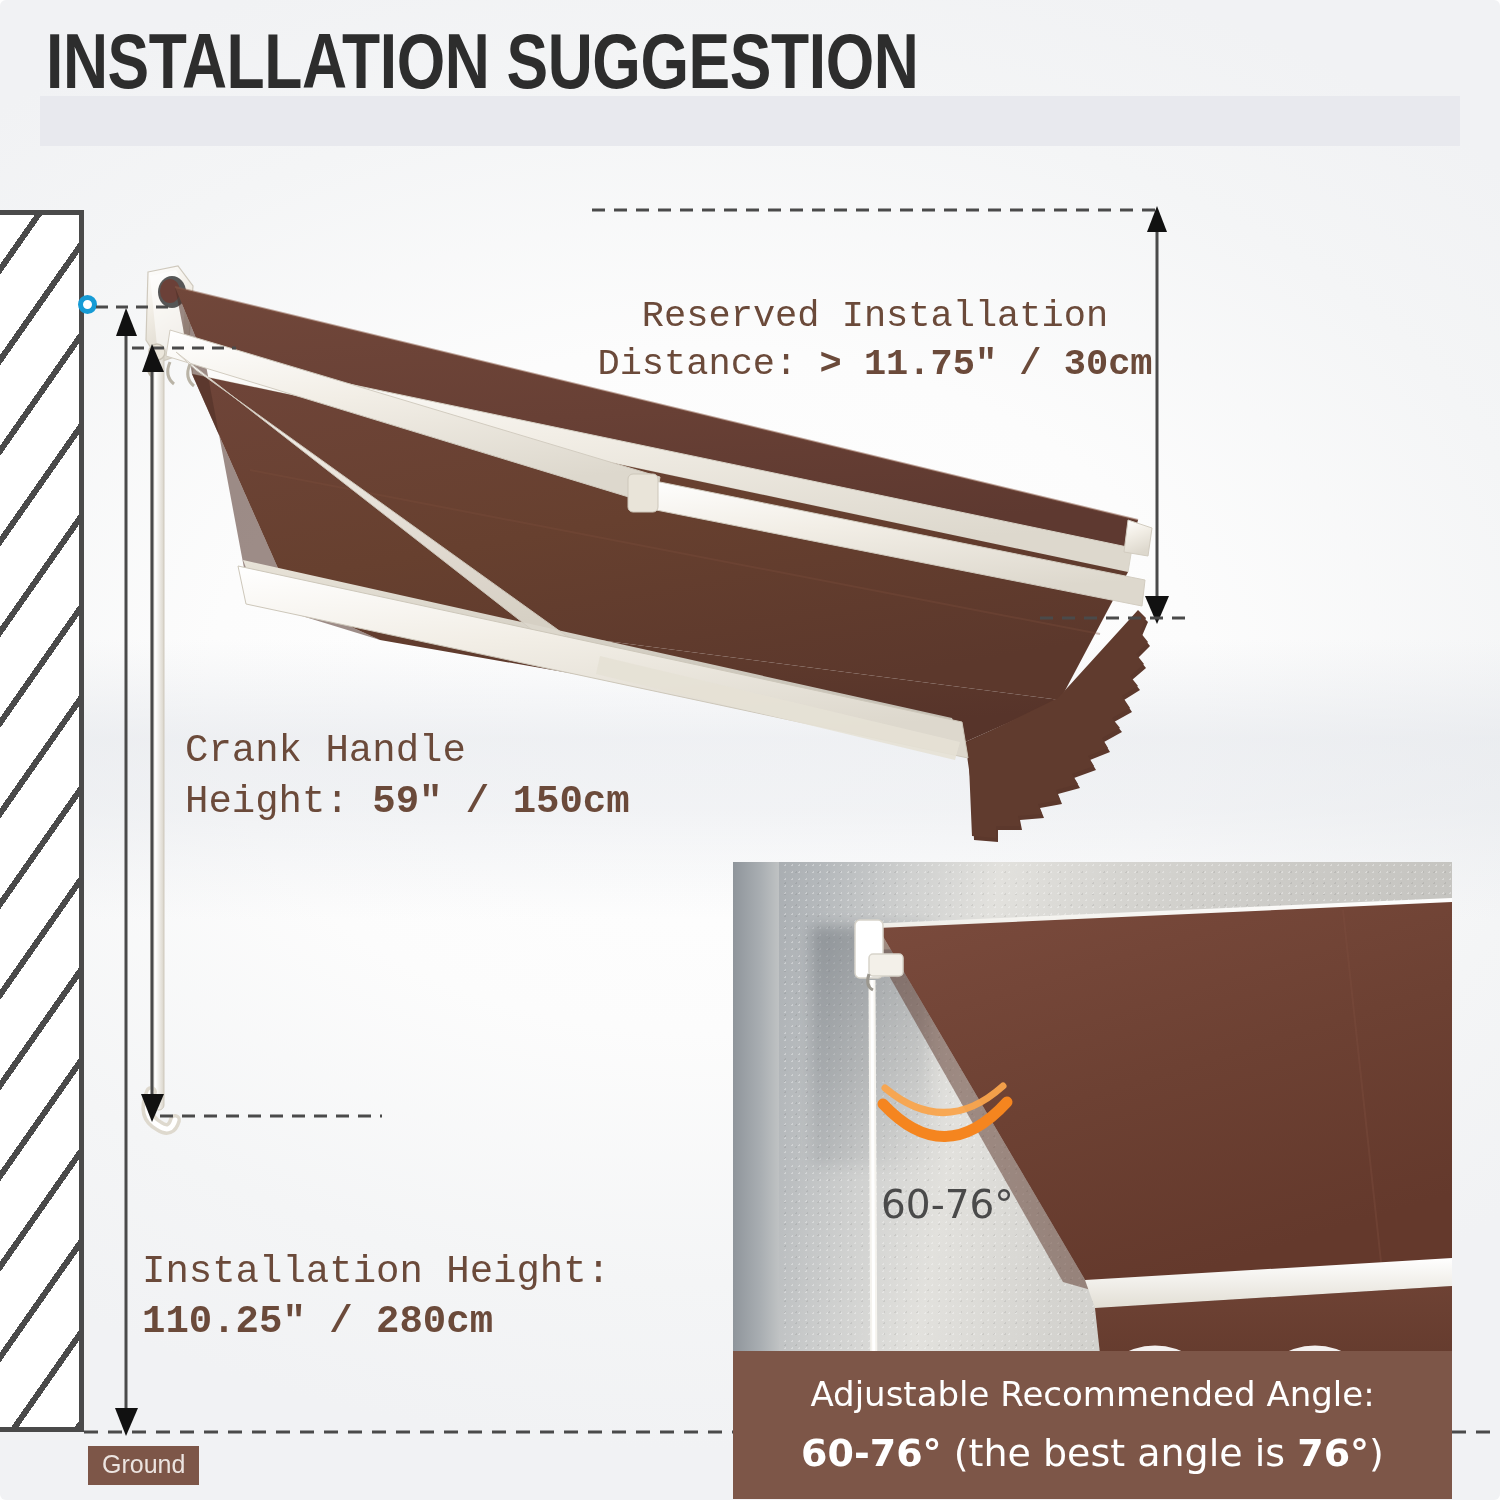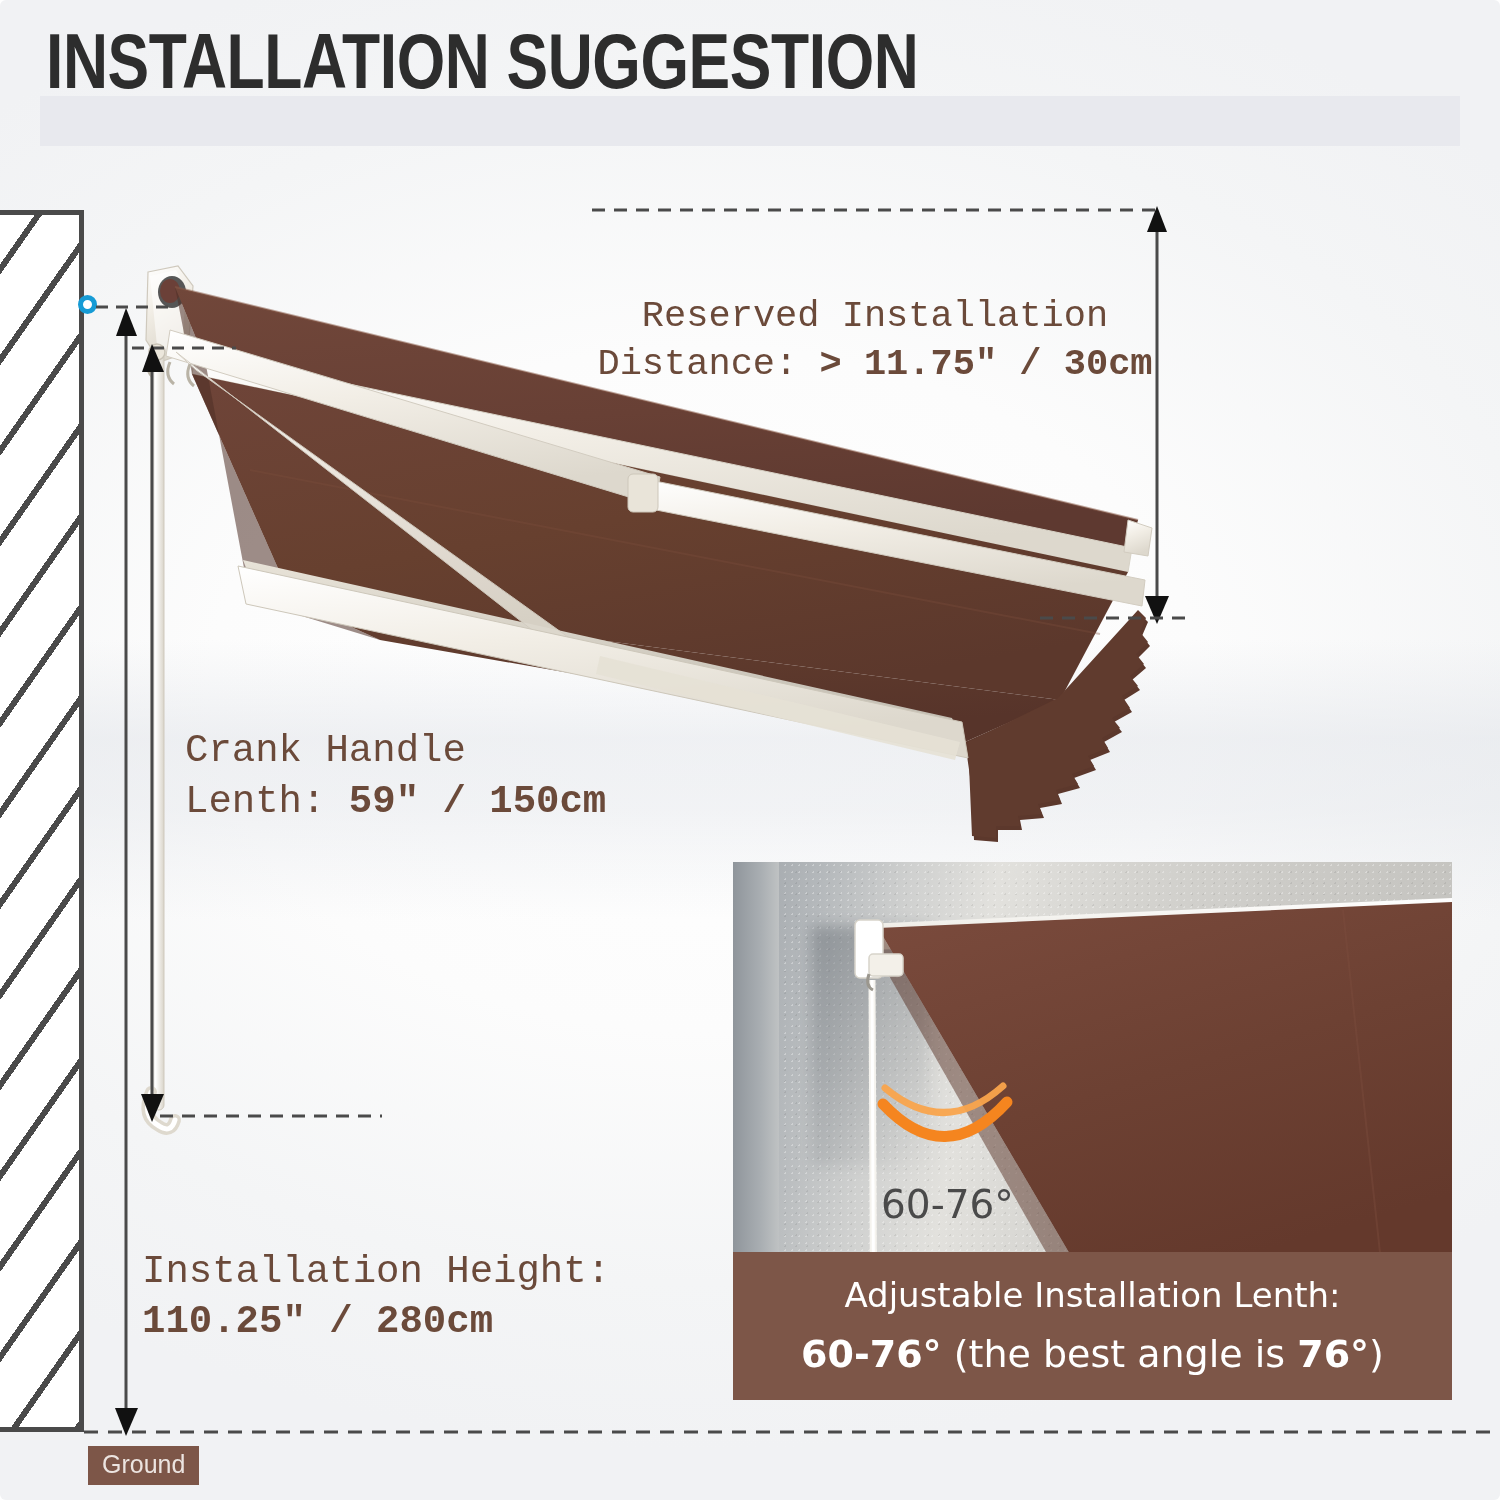--- a/index.html
+++ b/index.html
@@ -107,21 +107,21 @@
     background:#7d5648;
     color:#ece4e0;
     font-family:Liberation Sans, sans-serif;
     font-size:25px;
     padding:6px 14px 8px 14px;
     line-height:1;
   }
 
   
   .inset{
-    position:absolute; left:733px; top:862px; width:719px; height:538px;
+    position:absolute; left:733px; top:862px; width:719px; height:637px;
     overflow:hidden;
     background:#c9cacb;
   }
   .inset-photo{
     position:absolute; left:0; top:0; width:719px; height:538px;
     overflow:hidden;
   }
   .stucco{
     position:absolute; left:0; top:0; width:719px; height:538px;
     background:
@@ -309,21 +309,21 @@
     </g>
   </svg>
 
   <div class="dim-txt" id="reserved-text">
     <span class="lt">Reserved Installation</span><br>
     <span class="lt">Distance: </span><span class="bd">&gt; 11.75" / 30cm</span>
   </div>
 
   <div class="dim-txt" id="crank-text">
     <span class="lt">Crank Handle</span><br>
-    <span class="lt">Lenth: </span><span class="bd">59" / 150cm</span>
+    <span class="lt">Height: </span><span class="bd">59" / 150cm</span>
   </div>
 
   <div class="dim-txt" id="height-text">
     <br>
     <span class="lt">Installation Height:</span><br>
     <span class="bd">110.25" / 280cm</span>
   </div>
 
   <div class="ground-label">Ground</div>
 
@@ -386,18 +386,18 @@
         <g fill="none" stroke-linecap="round">
           <path d="M150,242 q62,66 124,-2" stroke="#f5851f" stroke-width="11"></path>
           <path d="M152,226 q60,50 118,-2" stroke="#f9a44c" stroke-width="7" opacity=".95"></path>
         </g>
       </svg>
 
       <div class="angle-txt">60-76°</div>
     </div>
 
     <div class="caption">
-      <div class="l1">Adjustable Installation Lenth:</div>
+      <div class="l1">Adjustable Recommended Angle:</div>
       <div class="l2"><b>60-76°</b><span> (the best angle is </span><b>76°</b><span>)</span></div>
     </div>
   </div>
 
 </div>
 
 </body></html>

